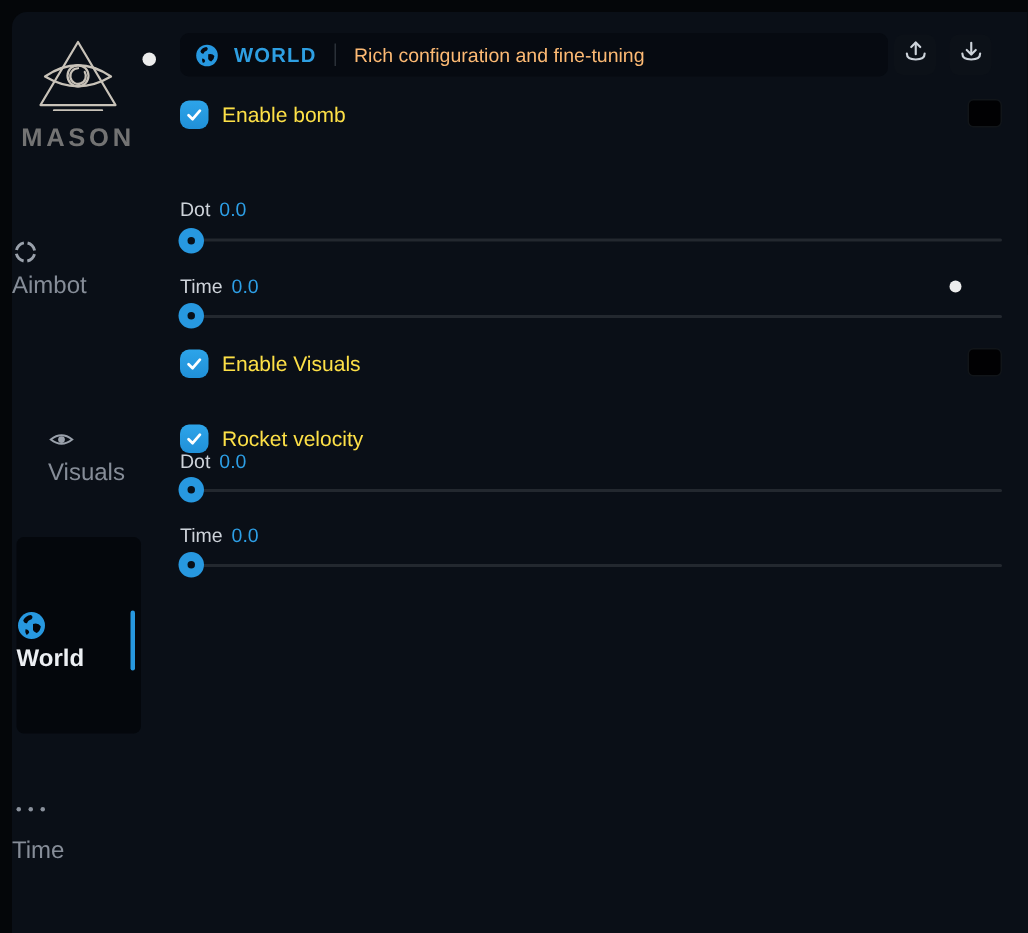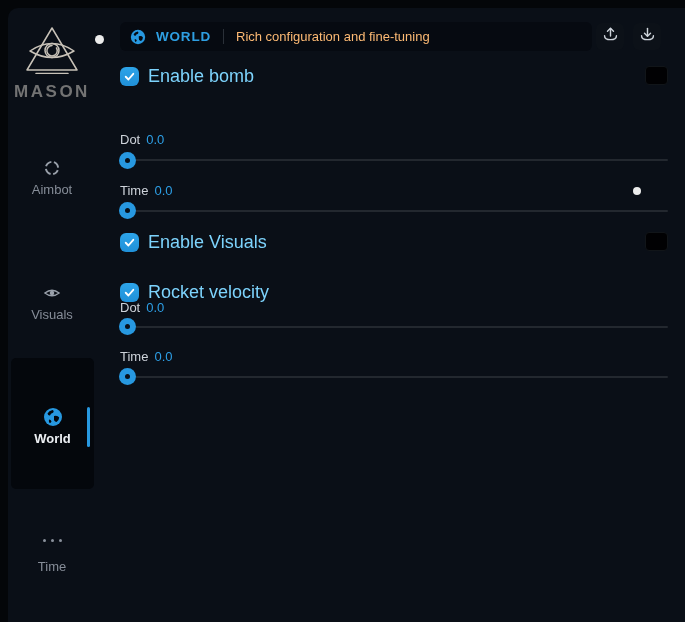--- a/index.html
+++ b/index.html
@@ -8,27 +8,27 @@
 
   .window { position:absolute; left:8px; top:8px; width:677px; height:614px;
             background:#0a0f17; border-radius:10px 0 0 0; }
 
   
   .logo { position:absolute; left:0; top:18px; width:88px; text-align:center; }
   .logo svg { display:block; margin:0 auto; }
   .logo-text { margin-top:8px; font-size:17px; font-weight:bold;
                letter-spacing:2.5px; color:#737373; }
 
-  .nav-item { position:absolute; left:0; width:88px; text-align:center;
-              color:#868d98; font-size:13px; cursor:pointer; }
+  .nav-item { position:absolute; left:0; width:88px; text-align:left;
+              color:#868d98; font-size:16px; cursor:pointer; }
   .nav-item .nav-icon { display:block; height:18px; }
   .nav-item .nav-label { display:block; margin-top:5px; }
 
   #nav-aimbot  { top:151px; }
-  #nav-visuals { top:276px; }
+  #nav-visuals { top:276px;padding-left:24px; }
   #nav-misc    { top:528px; }
 
   #nav-world { left:3px; top:350px; width:83px; height:131px;
                background:#04070c; border-radius:5px; }
   #nav-world .nav-icon { margin-top:49px; height:20px; }
   #nav-world .nav-label { margin-top:4px; color:#eceff3; font-weight:bold; }
   .active-bar { position:absolute; left:76px; top:49px; width:3px; height:40px;
                 background:#2798e0; border-radius:2px; }
 
   .dots { display:inline-block; height:8px; line-height:8px; }
@@ -50,21 +50,21 @@
   #btn-upload { left:588px; }
   #btn-download { left:625px; }
 
   
   .check-row { position:absolute; left:112px; display:flex; align-items:center;
                height:20px; }
   .checkbox { width:19px; height:19px; border-radius:6px;
               background:linear-gradient(180deg,#2da4e9,#2090d8);
               display:flex; align-items:center; justify-content:center;
               cursor:pointer; flex:0 0 auto; }
-  .check-row .row-label { margin-left:9px; font-size:18px; color:#7dd3fc; }
+  .check-row .row-label { margin-left:9px; font-size:14px; color:#fde047; }
 
   .swatch { position:absolute; left:637px; width:23px; height:19px;
             border-radius:4px; background:#010103; border:1px solid #111519;
             cursor:pointer; }
 
   .slider-label { position:absolute; left:112px; font-size:13px; color:#ced3da;
                   height:14px; line-height:14px; }
   .slider-label .value { color:#2d9fe6; margin-left:6px; }
   .slider-track { position:absolute; left:112px; width:548px; height:2px;
                   background:#23282f; border-radius:1px; cursor:pointer; }

